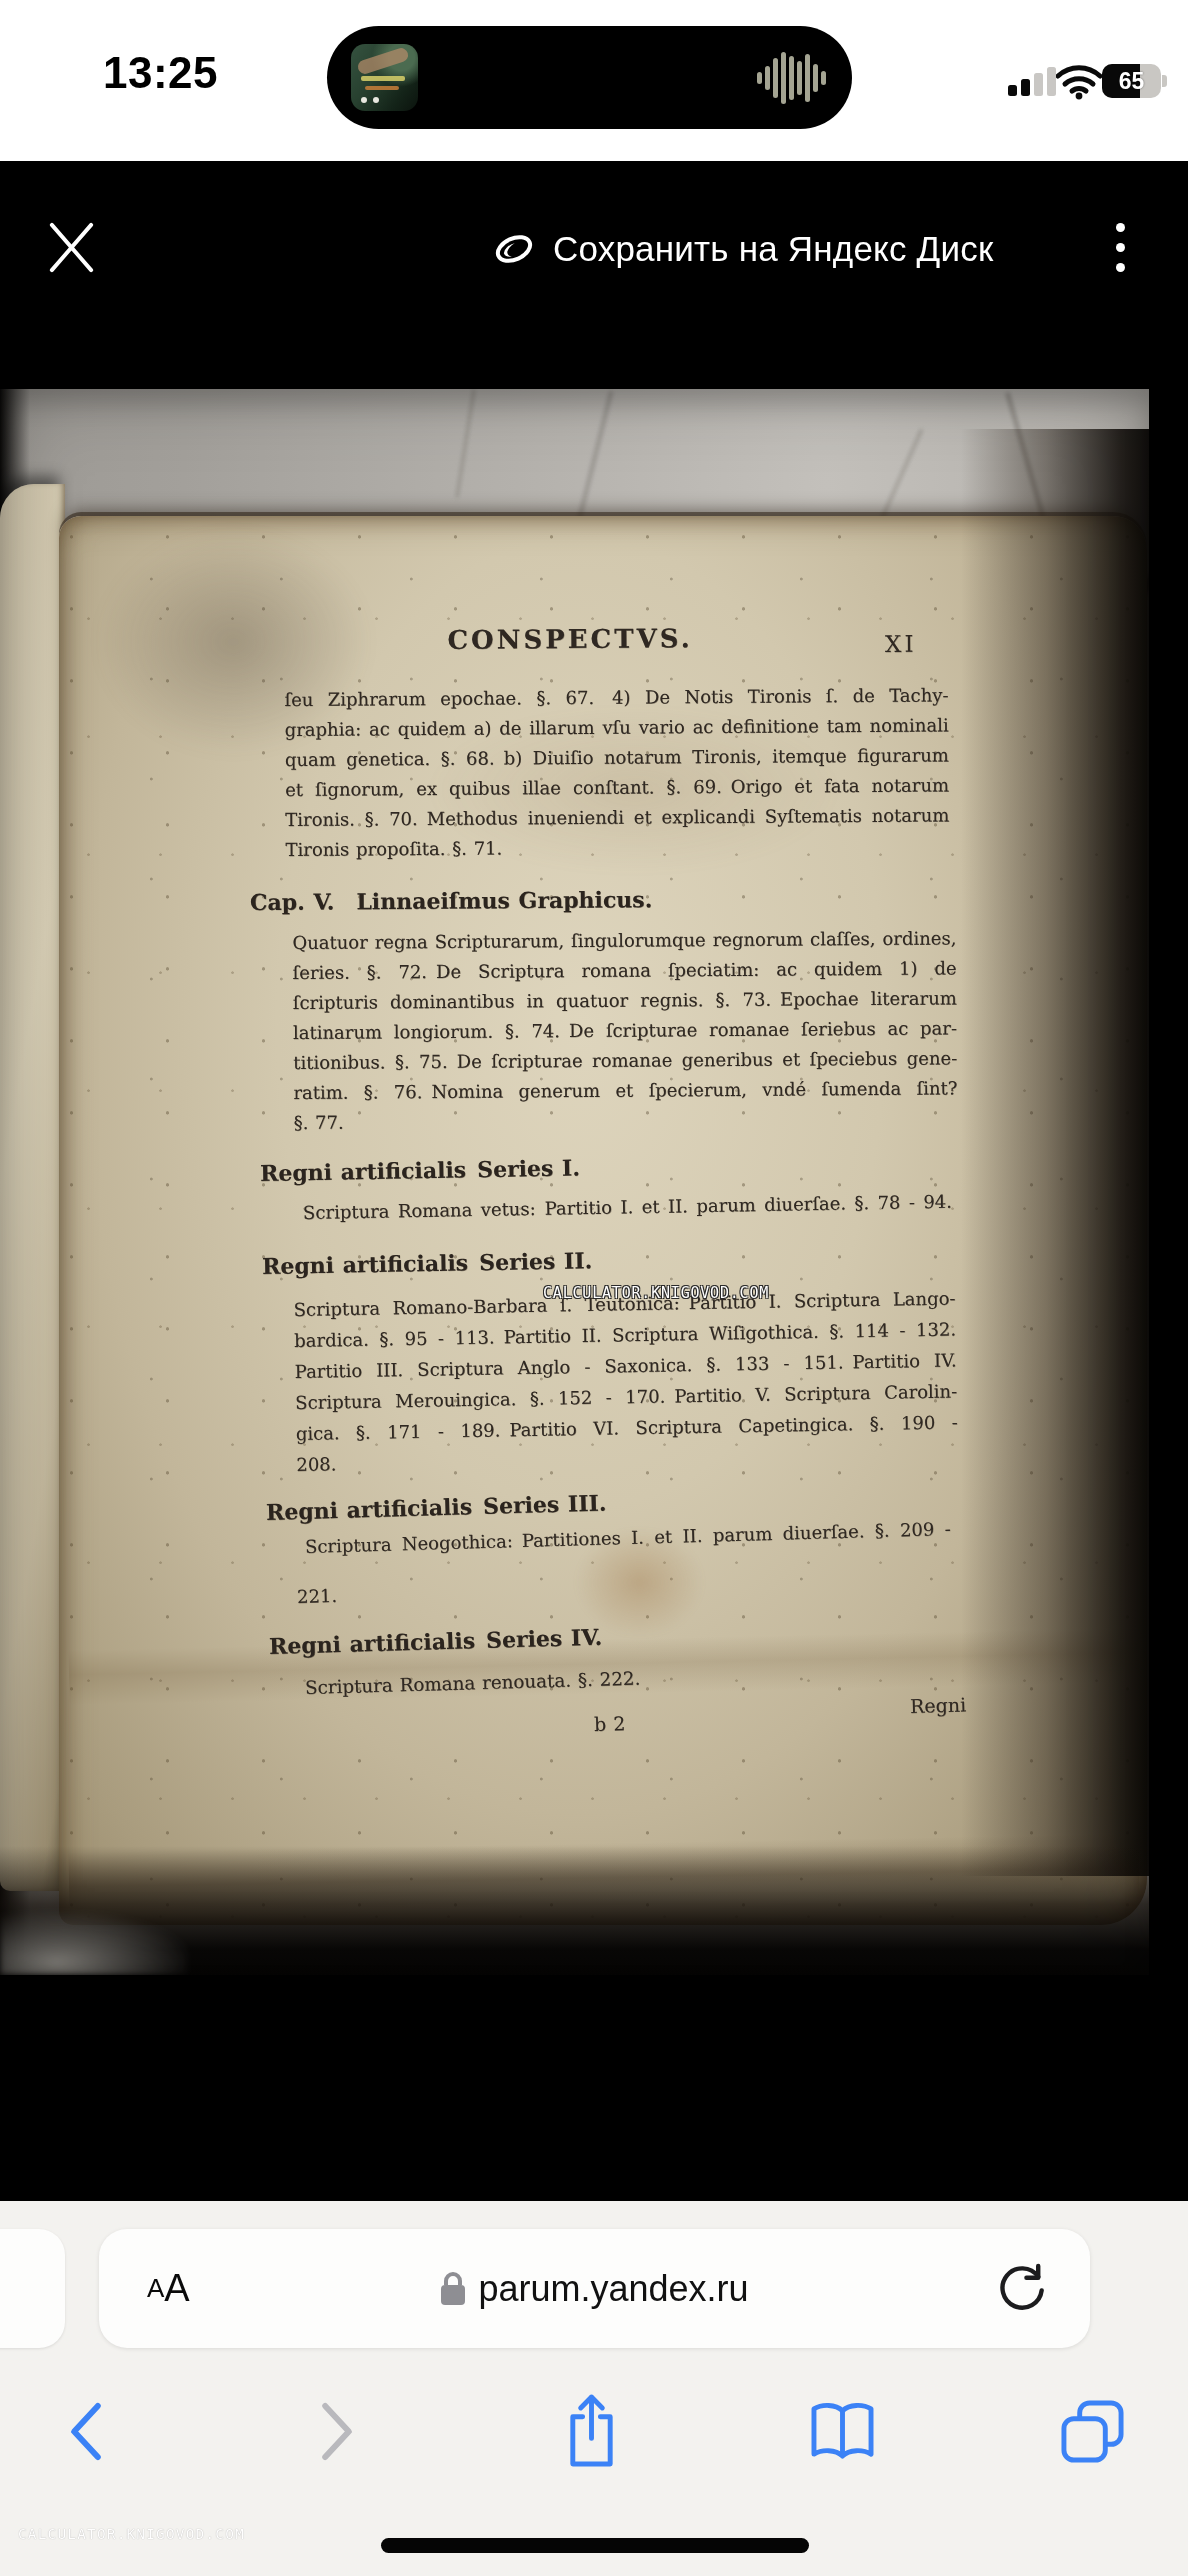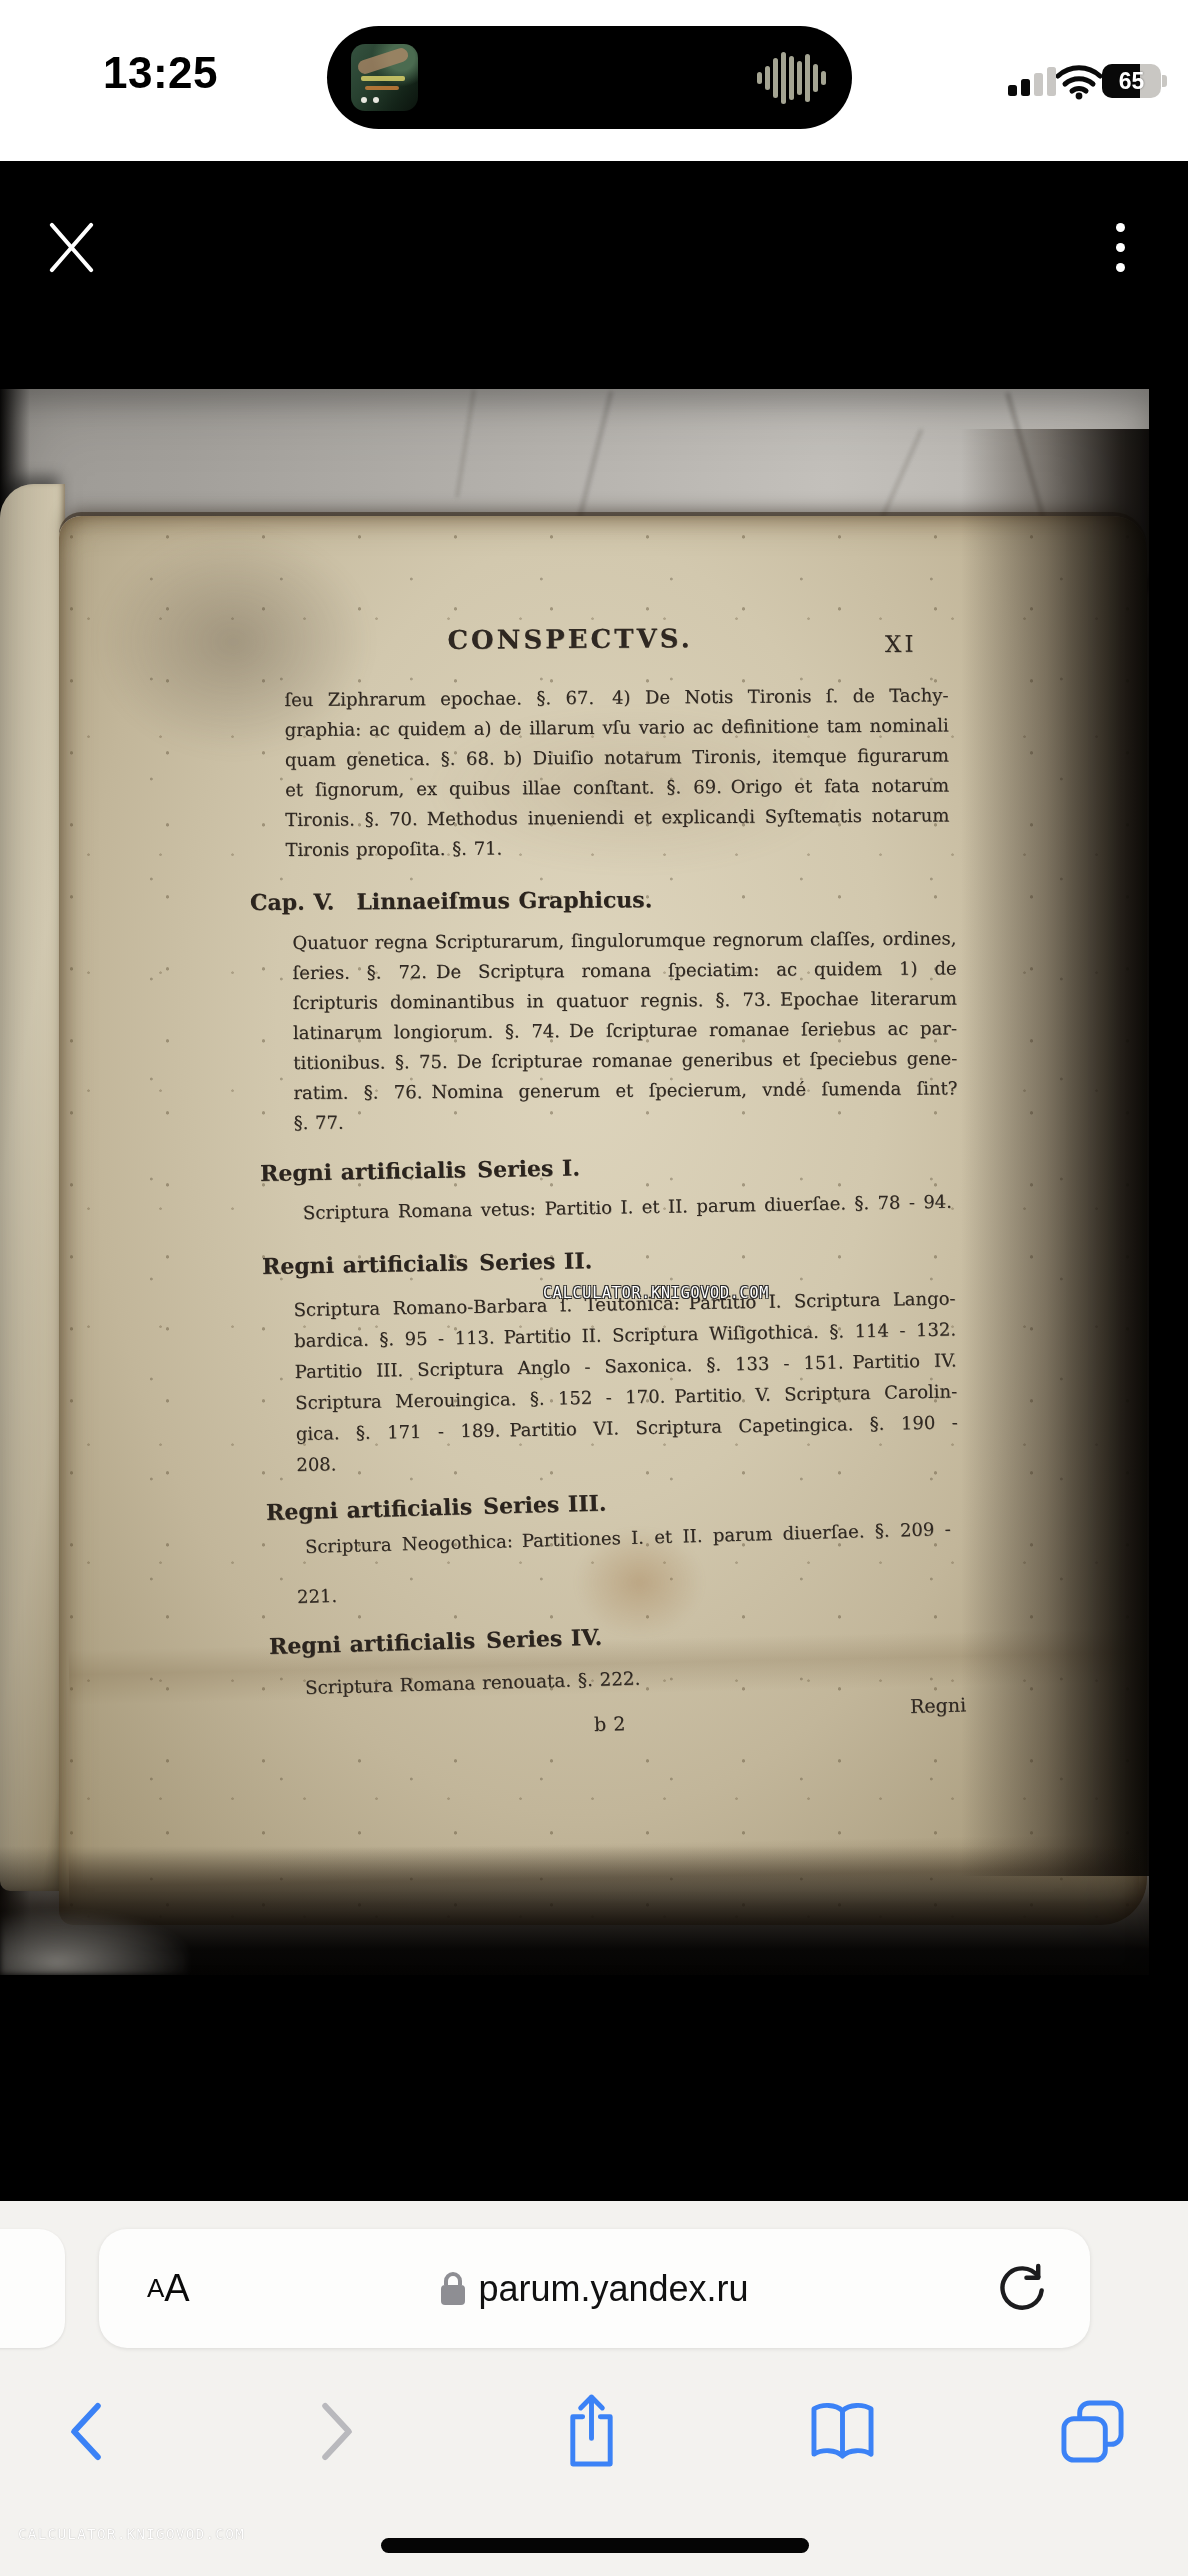--- a/index.html
+++ b/index.html
@@ -194,20 +194,29 @@
         <div class="batt-txt">65</div>
         <div class="batt-nub"></div>
       </div>
     </div>
   </div>
 
   <div class="app-header">
     <svg class="hd-close" viewBox="0 0 56 56">
       <path d="M8 5 L48 51 M48 5 L8 51" stroke="#fff" stroke-width="4" stroke-linecap="round" fill="none"></path>
     </svg>
+    <div class="hd-title-group">
+      <svg width="50" height="50" viewBox="0 0 50 50">
+        <g transform="rotate(-24 25 25)">
+          <ellipse cx="25" cy="25" rx="17" ry="10.5" fill="none" stroke="#fff" stroke-width="4"></ellipse>
+          <path d="M14 25 a11 6.5 0 0 1 14 -5 a14 7 0 0 0 -8 11 a11 6.5 0 0 1 -6 -6z" fill="#fff"></path>
+        </g>
+      </svg>
+      <span class="hd-title">Сохранить на Яндекс Диск</span>
+    </div>
     <div class="hd-kebab">
         <b></b>
         <b></b>
         <b></b>
       </div>
   </div>
 
   <div class="photo">
     <div class="vein v1"></div>
     <div class="vein v2"></div>

